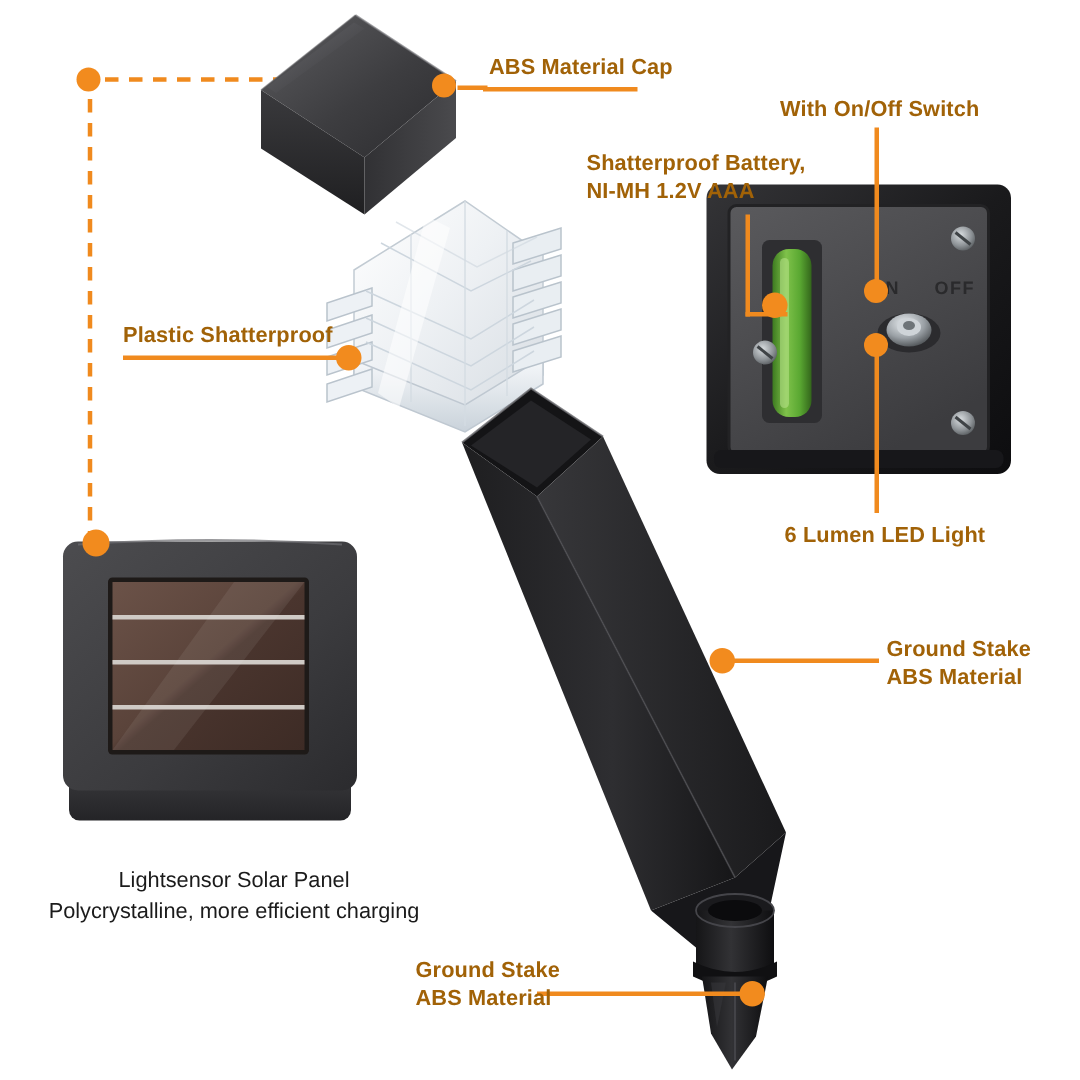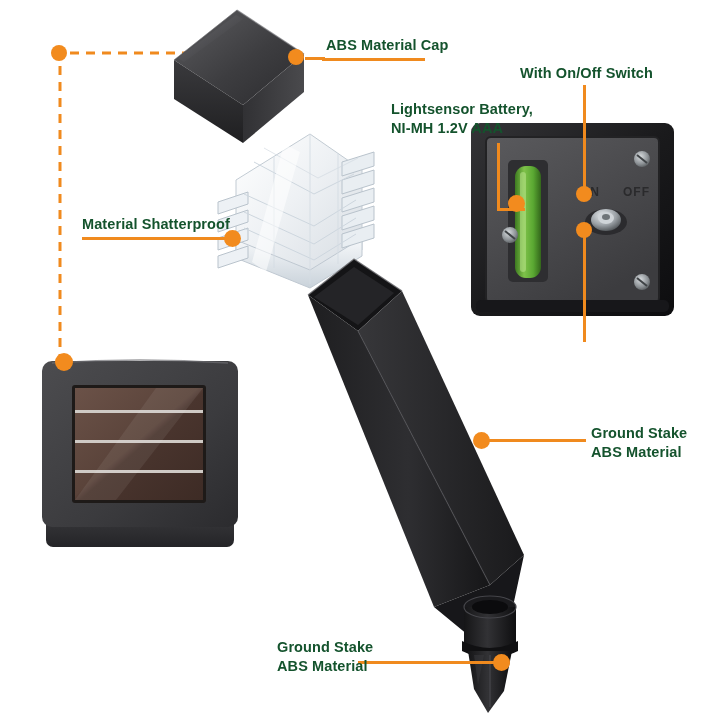--- a/index.html
+++ b/index.html
@@ -16,21 +16,21 @@
     font-family: "Liberation Sans", sans-serif;
   }
 
   
   .label {
     position: absolute;
     font-family: "Liberation Sans", sans-serif;
     font-weight: bold;
     font-size: 14.5px;
     line-height: 19px;
-    color: #14532d;
+    color: #a16207;
     white-space: pre-line;
     letter-spacing: 0.1px;
   }
   .caption {
     position: absolute;
     font-family: "Liberation Sans", sans-serif;
     font-weight: normal;
     font-size: 14.5px;
     line-height: 21px;
     color: #1b1b1b;
@@ -310,39 +310,42 @@
 
   <div class="lead-h" style="left:305px; top:57px; width:20px;"></div>
   <div class="lead-h" style="left:322px; top:58px; width:103px;"></div>
   <div class="dot" style="left:288px; top:49px; width:16px; height:16px;"></div>
   <div class="dot" style="left:51px; top:45px; width:16px; height:16px;"></div>
   <div class="label" style="left:326px; top:36px;">ABS Material Cap</div>
 
   <div class="lead-v" style="left:497px; top:143px; height:68px;"></div>
   <div class="lead-h" style="left:497px; top:208px; width:28px;"></div>
   <div class="dot" style="left:508px; top:195px; width:17px; height:17px;"></div>
-  <div class="label" style="left:391px; top:100px;">Lightsensor Battery,
+  <div class="label" style="left:391px; top:100px;">Shatterproof Battery,
 NI-MH 1.2V AAA</div>
 
   <div class="lead-v" style="left:583px; top:85px; height:113px;"></div>
   <div class="dot" style="left:576px; top:186px; width:16px; height:16px;"></div>
   <div class="label" style="left:520px; top:64px;">With On/Off Switch</div>
 
   <div class="lead-h" style="left:82px; top:237px; width:150px;"></div>
   <div class="dot" style="left:224px; top:230px; width:17px; height:17px;"></div>
-  <div class="label" style="left:82px; top:215px;">Material Shatterproof</div>
+  <div class="label" style="left:82px; top:215px;">Plastic Shatterproof</div>
 
   <div class="lead-v" style="left:583px; top:230px; height:112px;"></div>
   <div class="dot" style="left:576px; top:222px; width:16px; height:16px;"></div>
+  <div class="label" style="left:523px; top:348px;">6 Lumen LED Light</div>
 
   <div class="lead-h" style="left:489px; top:439px; width:97px;"></div>
   <div class="dot" style="left:473px; top:432px; width:17px; height:17px;"></div>
   <div class="label" style="left:591px; top:424px;">Ground Stake
 ABS Material</div>
 
   <div class="lead-h" style="left:358px; top:661px; width:148px;"></div>
   <div class="dot" style="left:493px; top:654px; width:17px; height:17px;"></div>
   <div class="label" style="left:277px; top:638px;">Ground Stake
 ABS Material</div>
 
   <div class="dot" style="left:55px; top:353px; width:18px; height:18px;"></div>
+  <div class="caption" style="left:6px; top:577px; width:300px;">Lightsensor Solar Panel
+Polycrystalline, more efficient charging</div>
 
 </div>
 
 </body></html>

